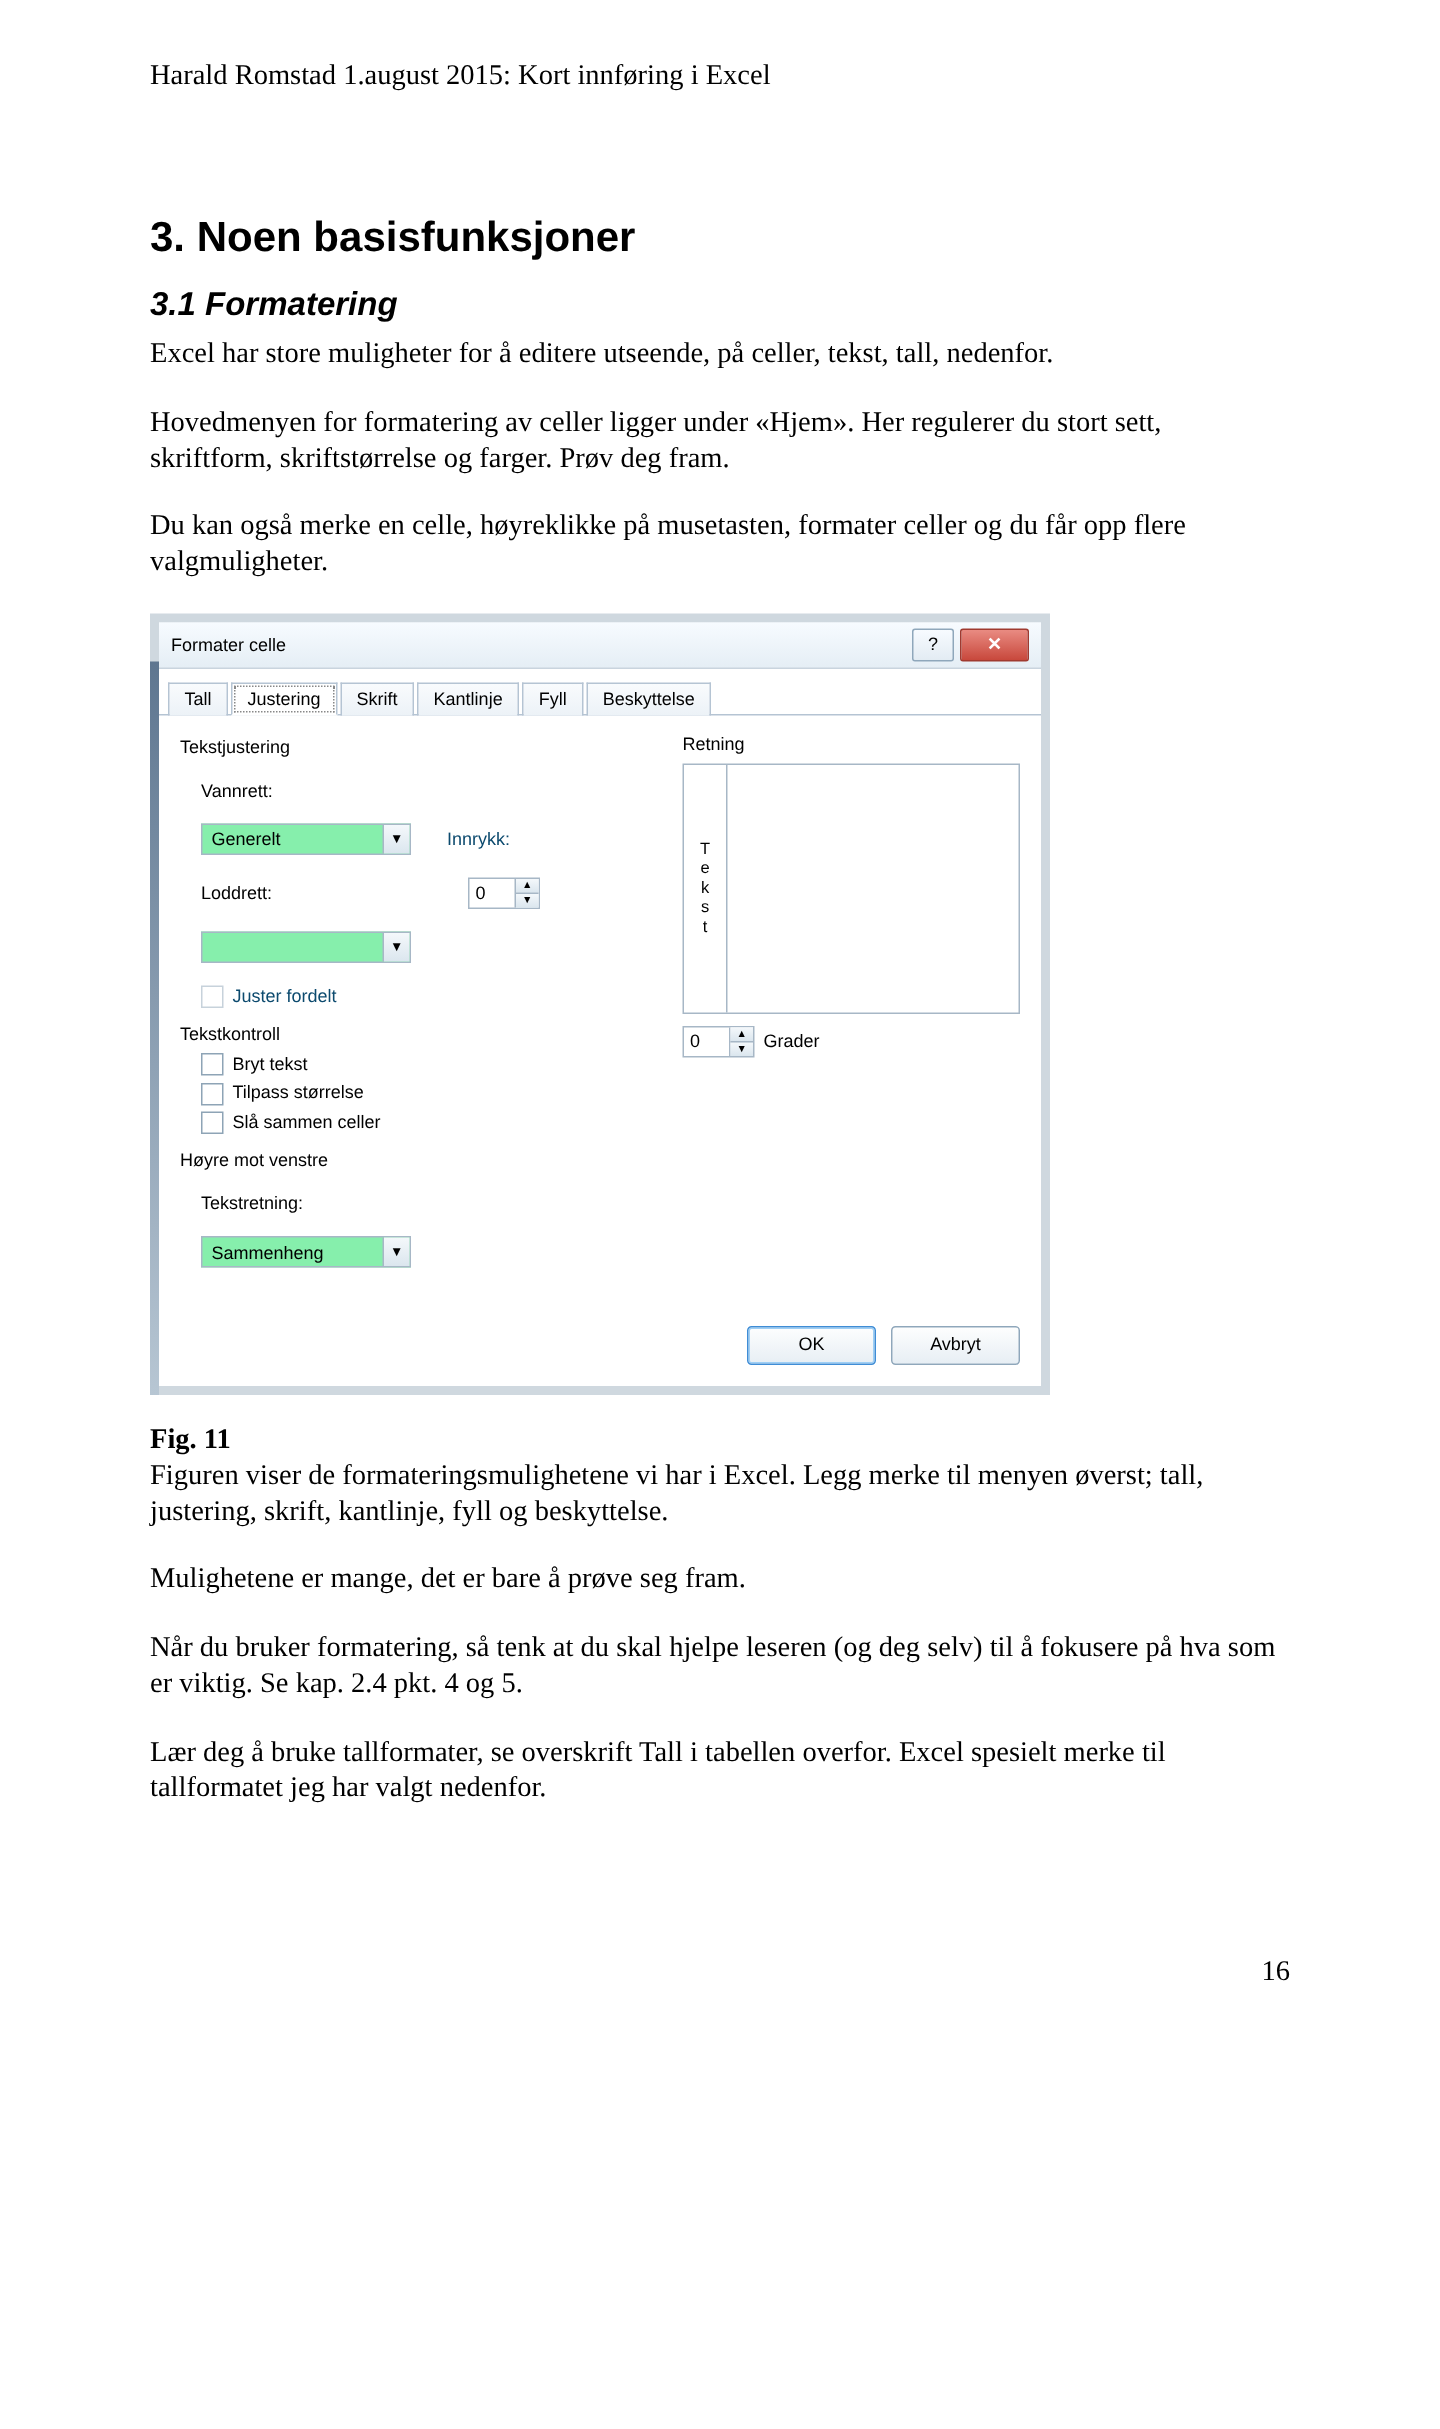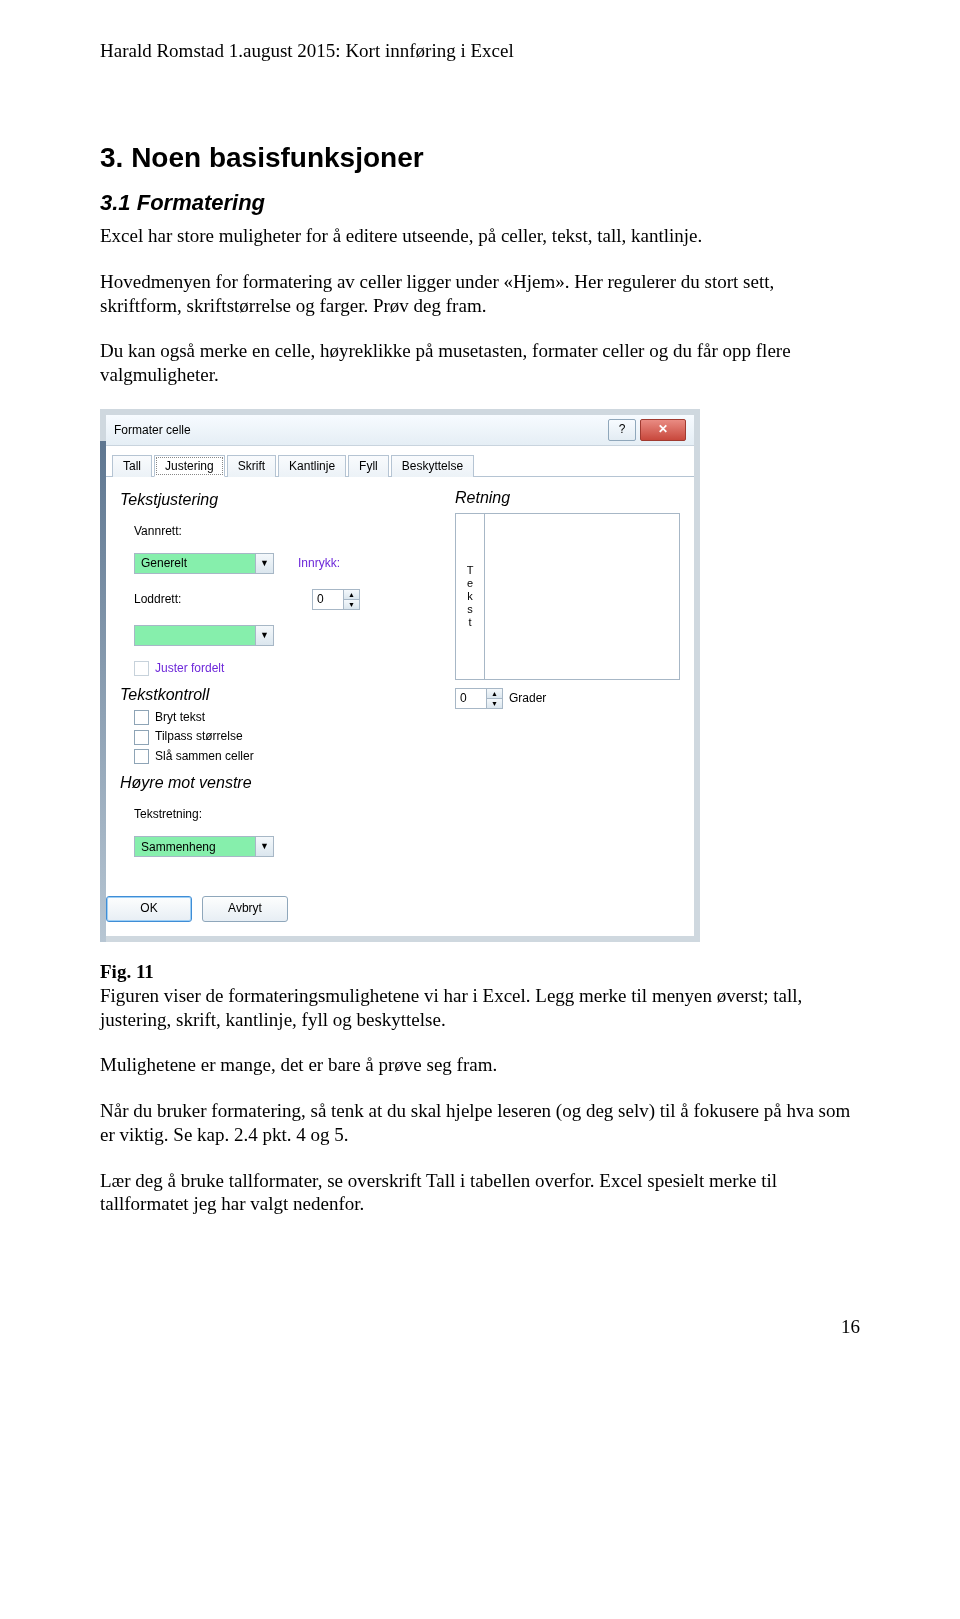--- a/index.html
+++ b/index.html
@@ -113,23 +113,22 @@
     border-bottom: 1px solid #fff;
     outline: 1px dotted #888;
     outline-offset: -3px;
   }
   .panel {
     padding: 12px 14px 12px 14px;
     min-height: 370px;
     position: relative;
   }
   .section-label {
-    font-size: 16px;
+    font-size: 12px;
     margin: 2px 0 6px 0;
-    font-style: italic;
   }
   .row {
     display:flex;
     align-items:center;
     gap:6px;
     margin: 15px 0;
   }
   .field-label {
     width: 60px;
     font-size: 12px;
@@ -182,21 +181,21 @@
     font-size:7px;
     text-align:center;
     line-height:9px;
     background:linear-gradient(#f4f8fb,#dbe6ee);
   }
   .spinner .btns div + div { border-top:1px solid #a7b7c6; }
   .check {
     width:13px;height:13px;border:1px solid #8ea4b6;background:#fff;display:inline-block;vertical-align:middle;margin-right:6px;
   }
   .checkline { padding-left:14px; font-size:12px; margin:4px 0; }
-  .disabled { color:#6d28d9; }
+  .disabled { color:#0c4a6e; }
 
   .retning-box {
     position:absolute;
     top: 10px;
     right: 14px;
     width: 225px;
   }
   .orient-widget {
     border:1px solid #a7b7c6;
     height: 165px;
@@ -233,21 +232,21 @@
   }
   .grader-row {
     display:flex;
     align-items:center;
     gap:6px;
     margin-top:8px;
   }
 
   .button-row {
     display:flex;
-    justify-content:flex-start;
+    justify-content:flex-end;
     gap:10px;
     padding: 12px 14px 14px 0;
     background:#fff;
   }
   .dlg-btn {
     width:84px;
     height:24px;
     border:1px solid #8fa7bb;
     border-radius:3px;
     background:linear-gradient(#fdfefe,#e7eef4);
@@ -268,21 +267,21 @@
 </style>
 </head>
 <body>
 
 <div class="page">
   <div class="doc-header">Harald Romstad 1.august  2015: Kort innføring i Excel</div>
 
   <h2 class="section">3. Noen basisfunksjoner</h2>
   <h3 class="subsection">3.1 Formatering</h3>
 
-  <p class="body">Excel har store muligheter for å editere utseende, på celler, tekst, tall, kantlinje.</p>
+  <p class="body">Excel har store muligheter for å editere utseende, på celler, tekst, tall, nedenfor.</p>
   <p class="body">Hovedmenyen for formatering av celler ligger under «Hjem». Her regulerer du stort sett, skriftform, skriftstørrelse og farger. Prøv deg fram.</p>
   <p class="body">Du kan også merke en celle, høyreklikke på musetasten, formater celler og du får opp flere valgmuligheter.</p>
 
   <div class="dialog-wrap">
     <div class="left-bar"></div>
     <div class="dialog-title-row">
       <div class="title">Formater celle</div>
       <div class="win-btn">?</div>
       <div class="win-btn close">✕</div>
     </div>

